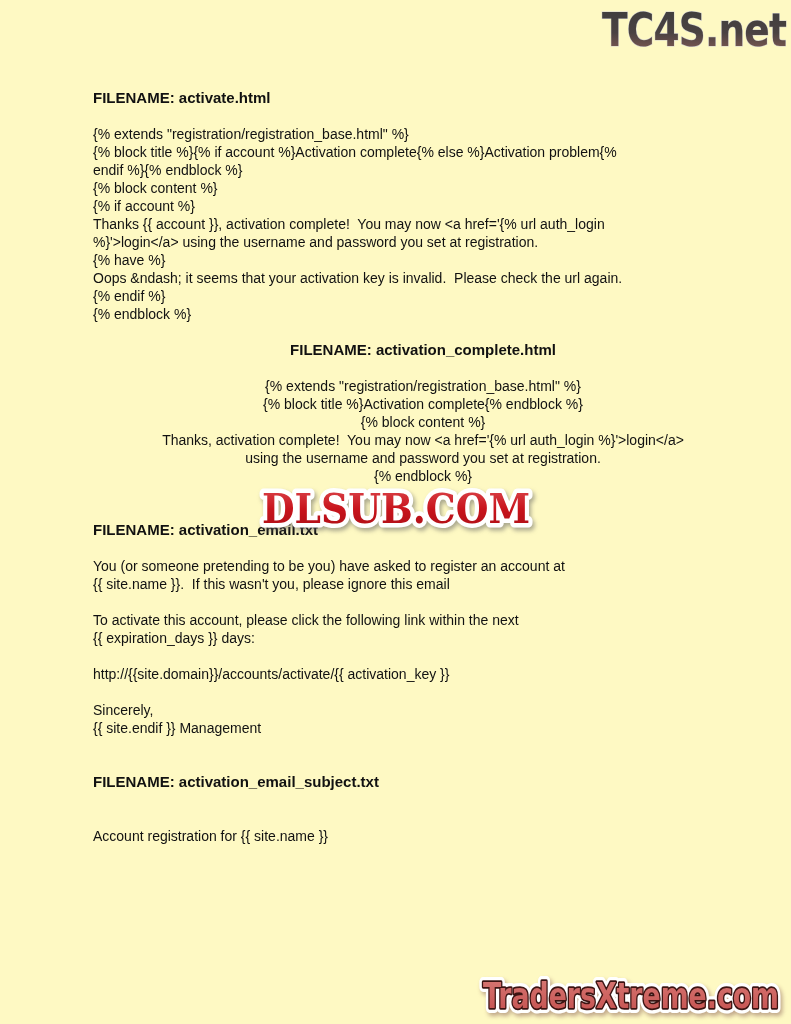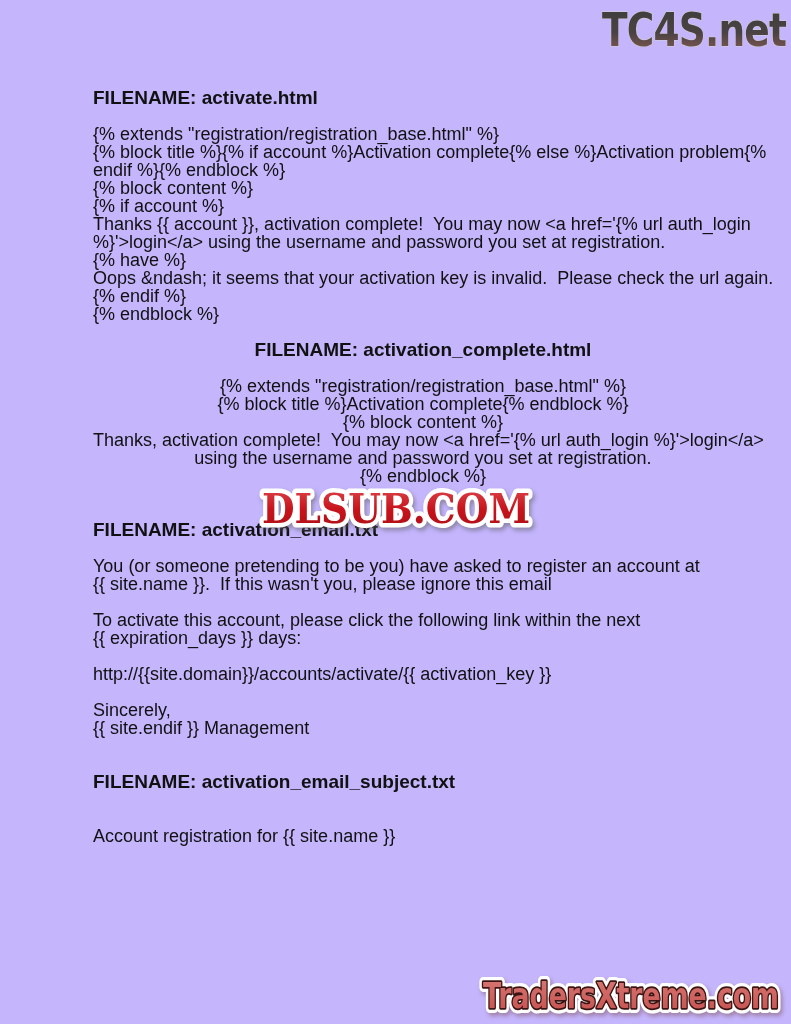--- a/index.html
+++ b/index.html
@@ -1,21 +1,21 @@
 <!DOCTYPE html>
 <html><head>
 <meta charset="utf-8">
 <style>
   * { margin: 0; padding: 0; box-sizing: border-box; }
   html, body { background: #ffffff; }
   .page {
     position: relative;
     width: 791px;
     height: 1024px;
-    background: #c4b5fd;
+    background: #fef9c3;
     overflow: hidden;
     font-family: "Liberation Sans", sans-serif;
     color: #111111;
   }
 
   
   .tc4s-logo {
     position: absolute;
     top: 2px;
     left: 598px;
@@ -32,29 +32,29 @@
   }
 
   
   .content {
     position: absolute;
     left: 93px;
     top: 89px;
     width: 660px;
   }
   .filename {
-    font-size: 19px;
+    font-size: 15px;
     font-weight: bold;
     line-height: 18px;
     height: 18px;
     white-space: pre;
     margin-bottom: 18px;
   }
   .line {
-    font-size: 18px;
+    font-size: 14px;
     line-height: 18px;
     height: 18px;
     white-space: pre;
   }
   .section-1 { margin-top: 18px; text-align: center; }
   .section-2 { margin-top: 36px; }
   .section-3 { margin-top: 36px; }
 
   
   .dlsub-logo {

